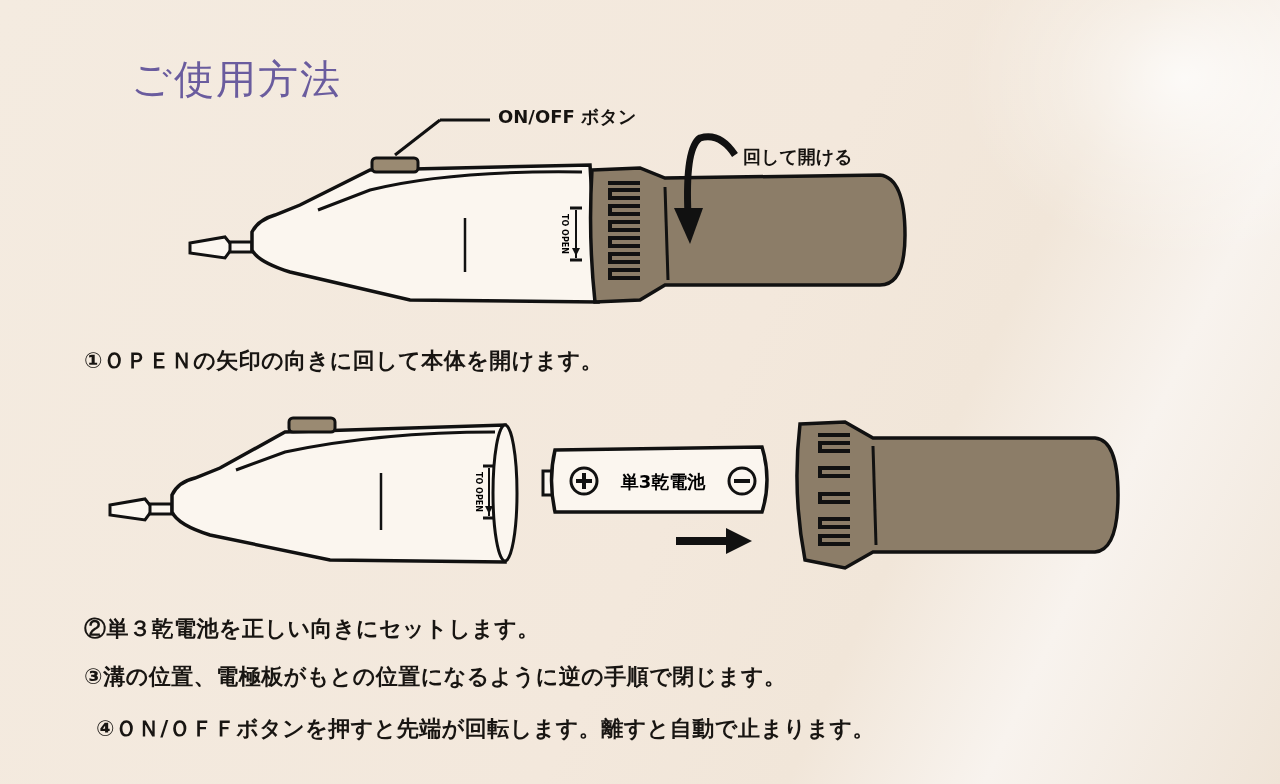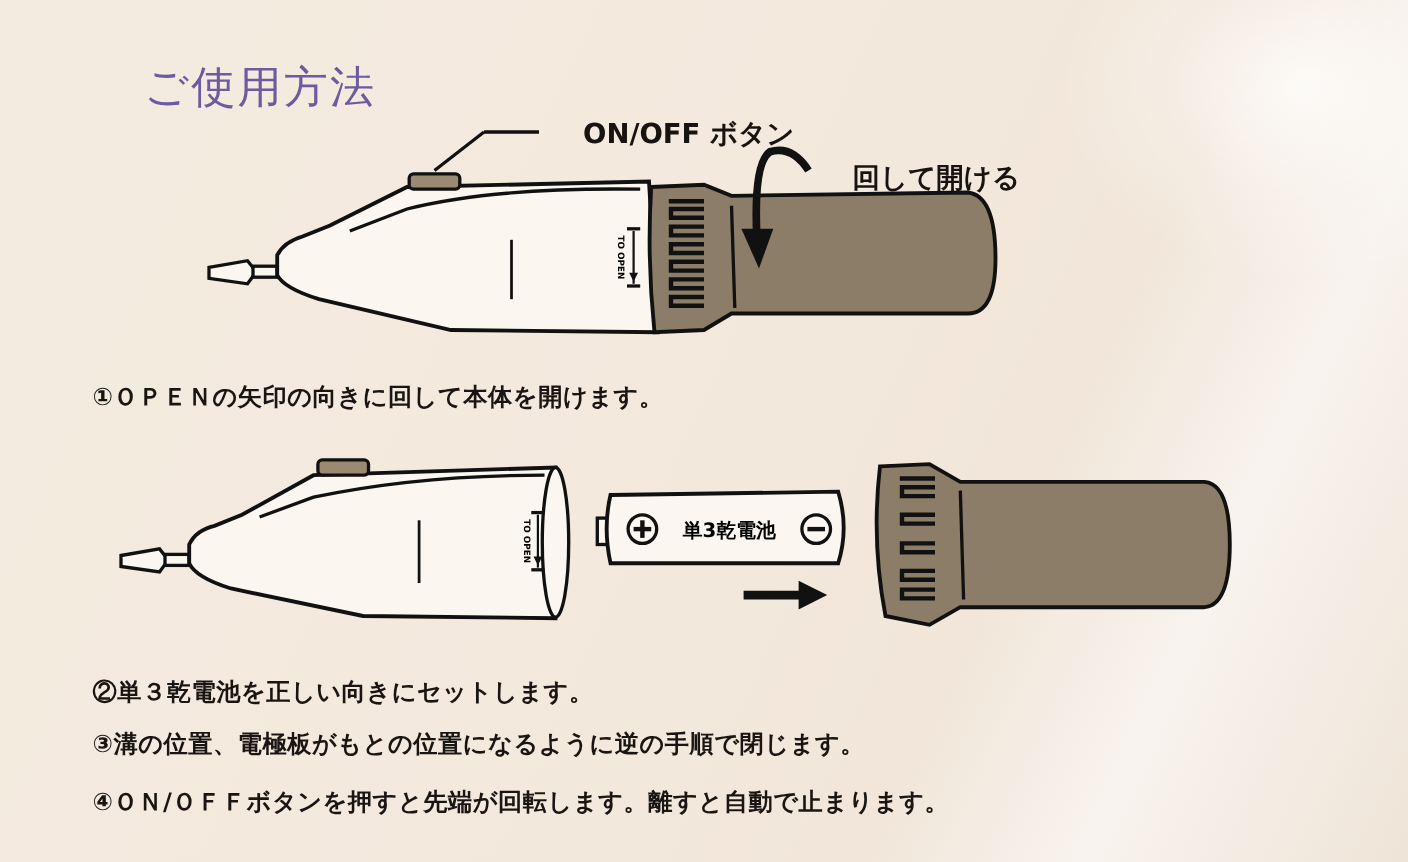--- a/index.html
+++ b/index.html
@@ -12,21 +12,21 @@
   .glare {
     position: absolute; right: 0; top: 0; width: 320px; height: 260px;
     background: radial-gradient(ellipse at 70% 30%, rgba(255,255,255,0.75) 0%, rgba(255,255,255,0.25) 40%, rgba(255,255,255,0) 70%);
     pointer-events: none;
   }
   .title {
     position: absolute; left: 95px; top: 52px;
     font-size: 40px; color: #6a5c9e; letter-spacing: 2px; font-weight: normal; margin-left: 36px;
   }
   .label {
-    position: absolute; font-weight: bold; font-size: 25px; color: #161310; margin-left: 32px;
+    position: absolute; font-weight: bold; font-size: 18px; color: #161310;
   }
   .step {
     position: absolute; left: 84px; font-weight: bold; font-size: 22px; color: #181512;
     white-space: nowrap; letter-spacing: 0.5px;
   }
   svg.fig { position: absolute; left: 0; top: 0; }
 </style>
 </head>
 <body>
 
@@ -132,15 +132,15 @@
     </g>
   </g>
 </svg>
 
 <div class="step" style="top:614px;font-family:Liberation Serif, serif;">
   <span>②</span><span>単３乾電池を正しい向きにセットします。</span>
 </div>
 <div class="step" style="top:662px;">
   <span>③</span><span>溝の位置、電極板がもとの位置になるように逆の手順で閉じます。</span>
 </div>
-<div class="step" style="top:714px;">
+<div class="step" style="top:714px;margin-left:12px;">
   <span>④</span><span>ＯＮ/ＯＦＦボタンを押すと先端が回転します。離すと自動で止まります。</span>
 </div>
 
 </body></html>

